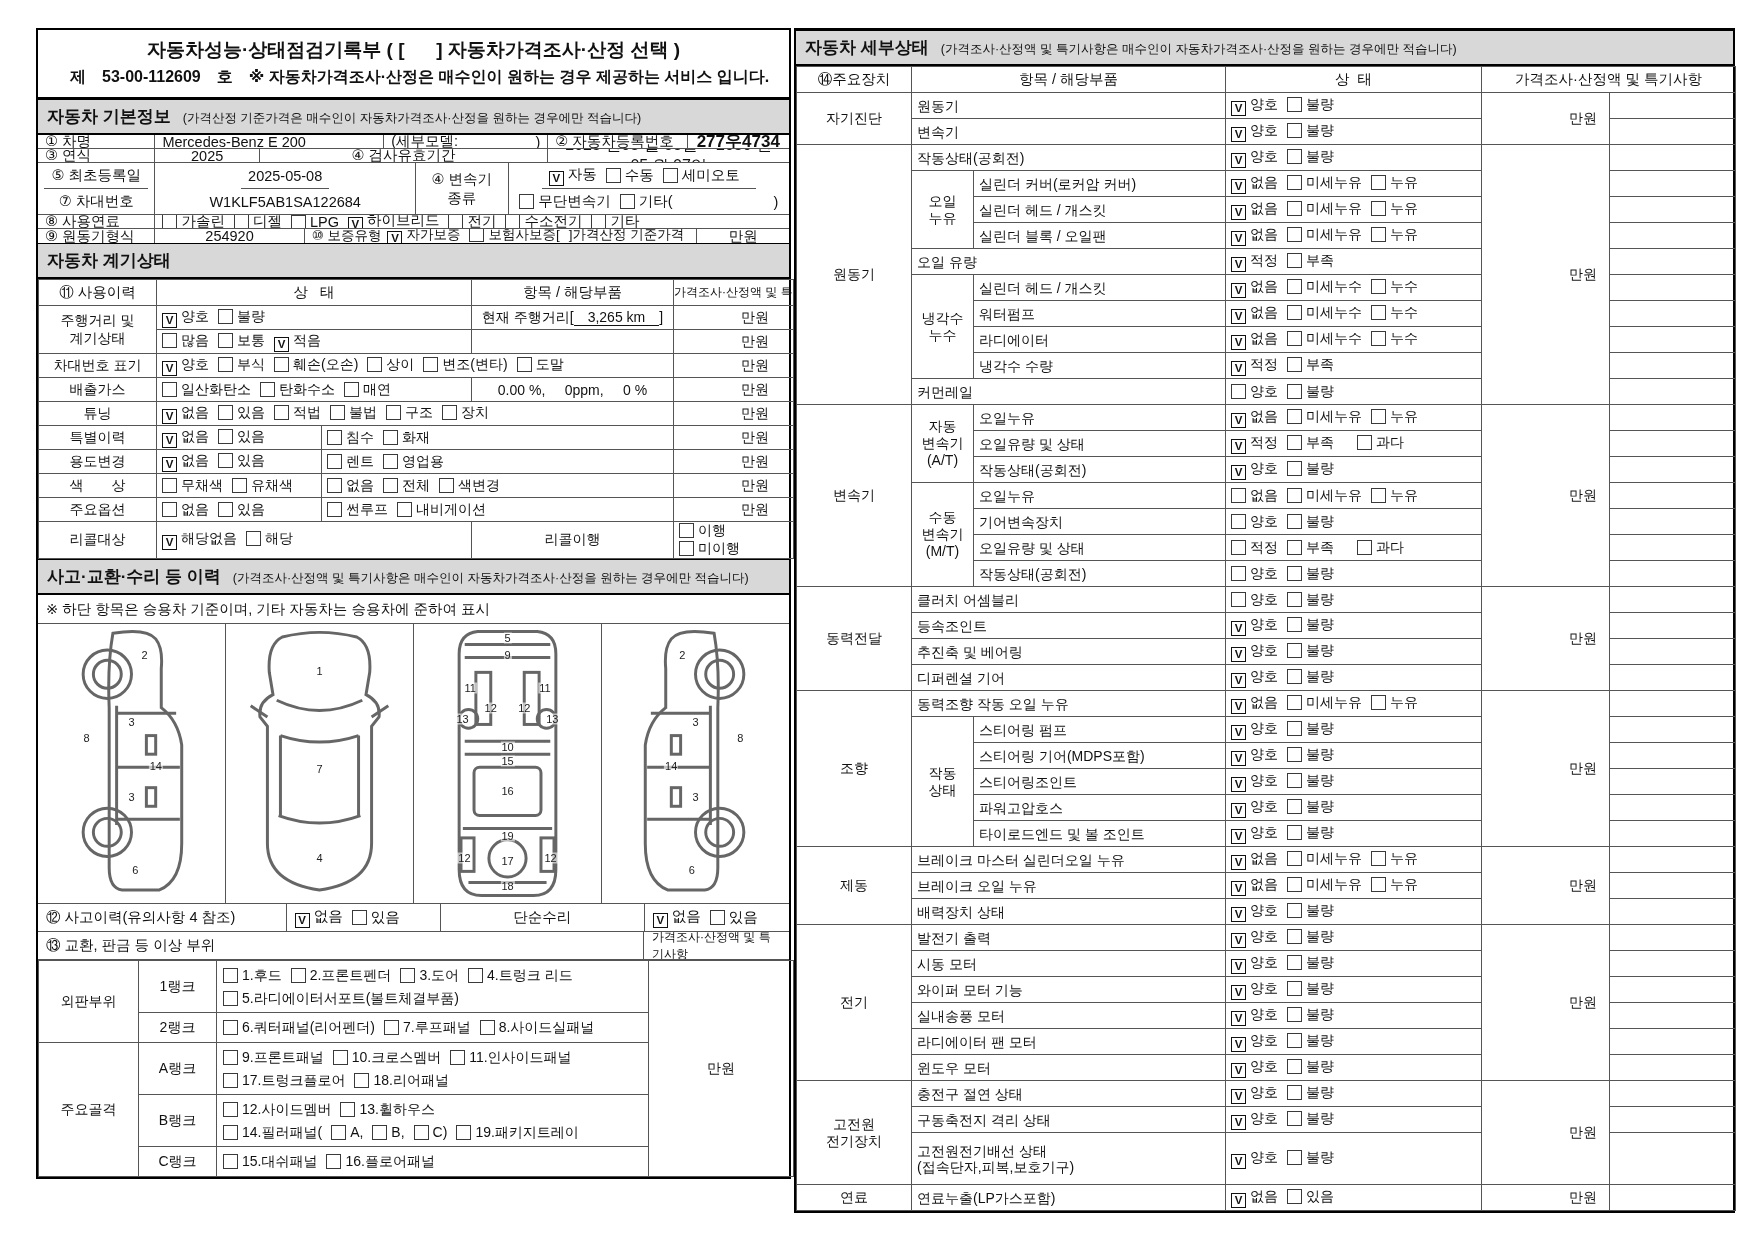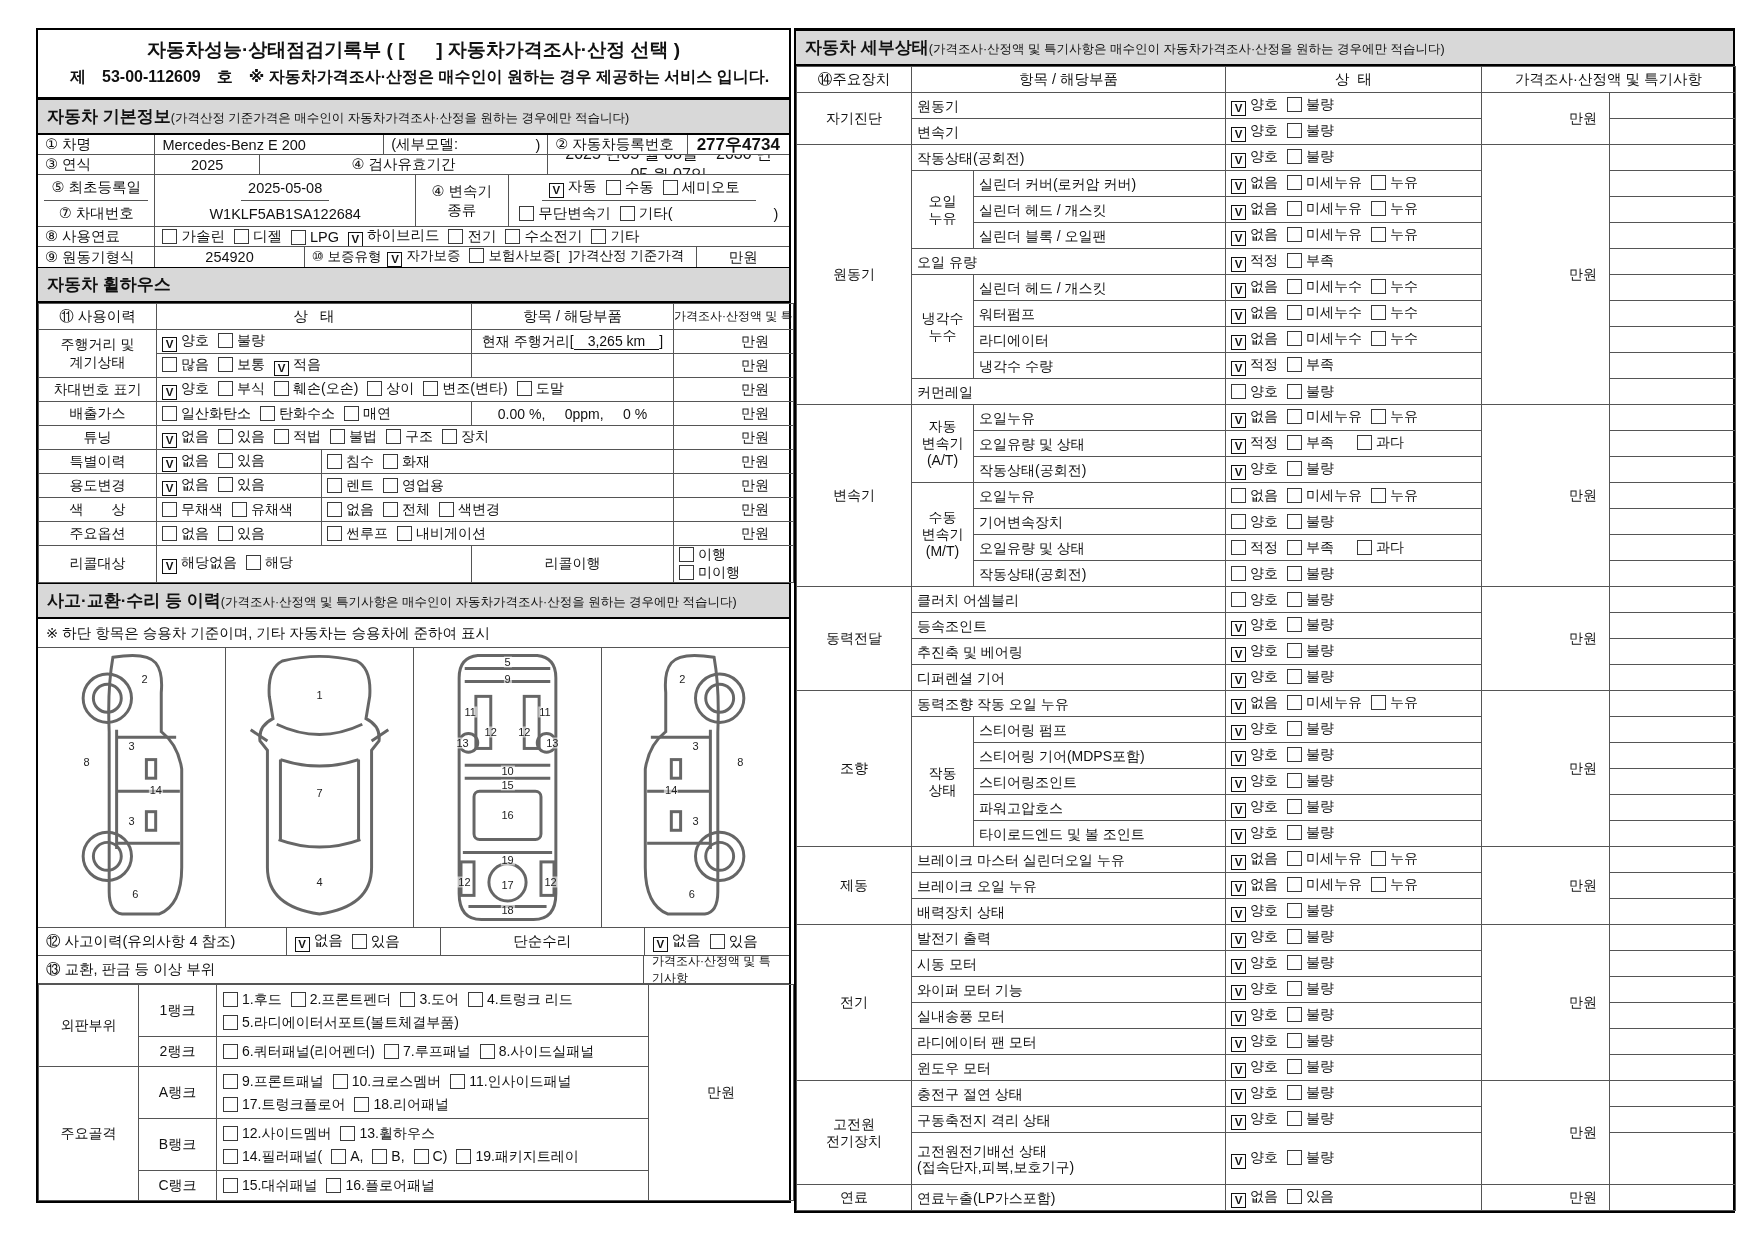--- a/index.html
+++ b/index.html
@@ -7,26 +7,26 @@
   body{width:1755px;height:1240px;font-family:"Liberation Sans","DejaVu Sans",sans-serif;color:#111;font-size:14.5px}
   .wrap{display:flex;gap:3px;padding:28px 14px 0 36px;align-items:flex-start}
   .panel{border:2px solid #000;background:#fff}
   .left{width:755px}
   .right{width:941px}
 
   .title-box{border-bottom:2px solid #000;padding:7px 8px 9px}
   .t1{text-align:center;font-weight:bold;font-size:19px;white-space:pre}
   .t2{display:flex;align-items:baseline;gap:16px;font-weight:bold;font-size:16px;padding:4px 0 0 24px;white-space:pre}
 
-  .sec-head{background:#d8d8d8;border-bottom:2px solid #000;border-top:1px solid #000;padding:5px 9px;display:flex;align-items:baseline;gap:0}
+  .sec-head{background:#d8d8d8;border-bottom:2px solid #000;border-top:1px solid #000;padding:5px 9px;display:flex;align-items:baseline;gap:12px}
   .sec-head .sh{font-weight:bold;font-size:17px;white-space:pre}
   .sec-head .shn{font-size:12.5px;white-space:pre}
 
   
-  .brow{display:flex;border-bottom:1px solid #555;height:20px;align-items:stretch}
+  .brow{display:flex;border-bottom:1px solid #555;height:14px;align-items:stretch}
   .brow2{height:52px}
   .bc{border-right:1px solid #555;display:flex;align-items:center;padding:0 7px;overflow:hidden;white-space:pre-line}
   .bc:last-child{border-right:none}
   .bc.c{justify-content:center;text-align:center}
   .bc.b{font-weight:bold;font-size:17px}
   .stack{display:flex;flex-direction:column}
   .stack > div{flex:1;display:flex;align-items:center;padding:0 7px}
   .stack > div:first-child{border-bottom:1px solid #555}
   .sb{display:flex;justify-content:space-between;width:100%;align-items:center}
 
@@ -136,21 +136,21 @@
       <div class="bc" style="width:118px">⑨ 원동기형식</div>
       <div class="bc c" style="width:150px">254920</div>
       <div class="bc" style="width:395px;font-size:13.5px">
         <span style="margin-right:6px">⑩ 보증유형</span>
         <span><span class="opt"><span class="cb ck">V</span><span class="ol">자가보증</span></span><span class="opt"><span class="cb"></span><span class="ol">보험사보증[</span></span><span class="tok" style="">]가격산정 기준가격</span></span>
       </div>
       <div class="bc c" style="width:92px">만원</div>
     </div>
 
     <div class="sec-head">
-      <span class="sh">자동차 휠하우스</span>
+      <span class="sh">자동차 계기상태</span>
     </div>
 
     <table class="overall">
       <colgroup>
           <col style="width:118px">
           <col style="width:165px">
           <col style="width:150px">
           <col style="width:202px">
           <col style="width:120px">
         </colgroup>

